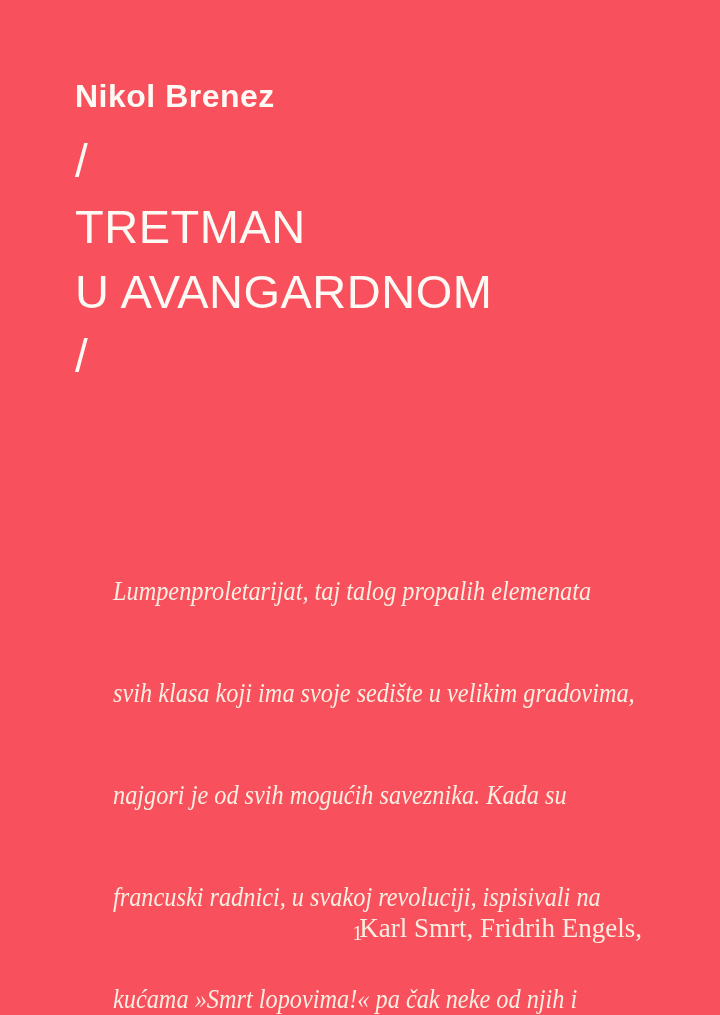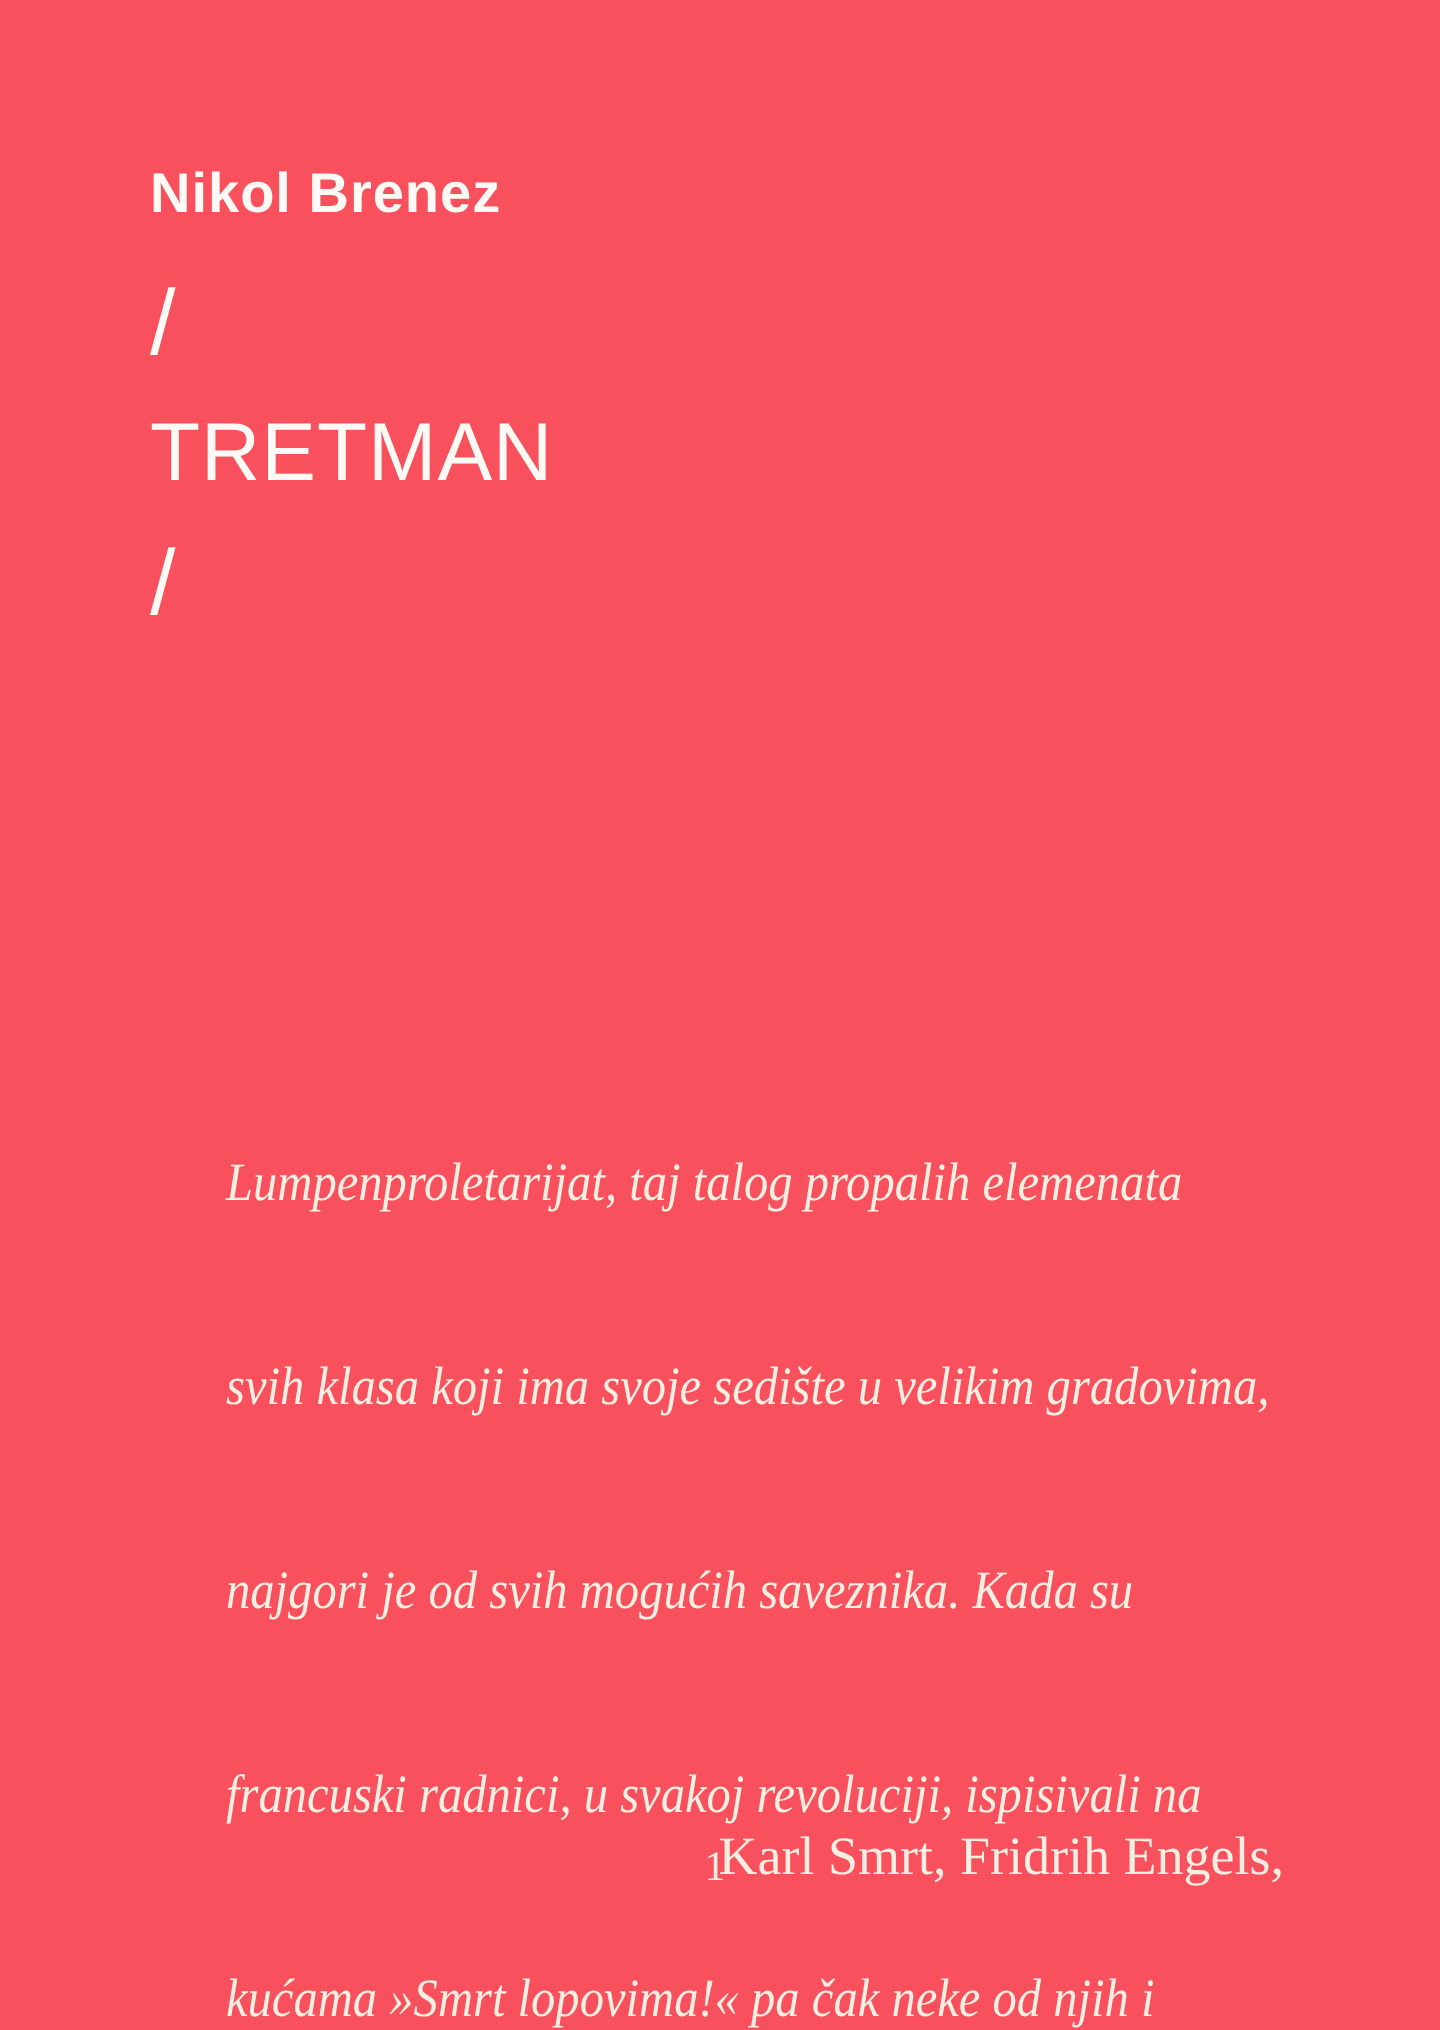--- a/index.html
+++ b/index.html
@@ -22,30 +22,30 @@
   .heading-block {
     position: absolute;
     top: 64px;
     left: 75px;
     right: 40px;
     line-height: 65px;
     color: #fdfaf5;
     font-family: "Liberation Sans", sans-serif;
   }
   .author {
-    font-size: 28px;
+    font-size: 32px;
     font-weight: 700;
     letter-spacing: 0.5px;
   }
   .slash {
     font-size: 46px;
     font-weight: 400;
   }
   .title-line {
-    font-size: 41px;
+    font-size: 47px;
     font-weight: 400;
     letter-spacing: 0.5px;
   }
   
   .epigraph {
     position: absolute;
     top: 506px;
     left: 113px;
     color: #f8efe2;
     font-style: italic;
@@ -80,20 +80,21 @@
 </style>
 </head>
 <body>
 
 <div class="page">
 
   <div class="heading-block">
     <div class="author">Nikol Brenez</div>
     <div class="slash">/</div>
     <div class="title-line">TRETMAN</div>
+    <div class="title-line">U AVANGARDNOM</div>
     <div class="slash">/</div>
   </div>
 
   <blockquote class="epigraph" style="margin:0">
     <div>Lumpenproletarijat, taj talog propalih elemenata</div>
     <div>svih klasa koji ima svoje sedište u velikim gradovima,</div>
     <div>najgori je od svih mogućih saveznika. Kada su</div>
     <div>francuski radnici, u svakoj revoluciji, ispisivali na</div>
     <div>kućama »Smrt lopovima!« pa čak neke od njih i</div>
     

